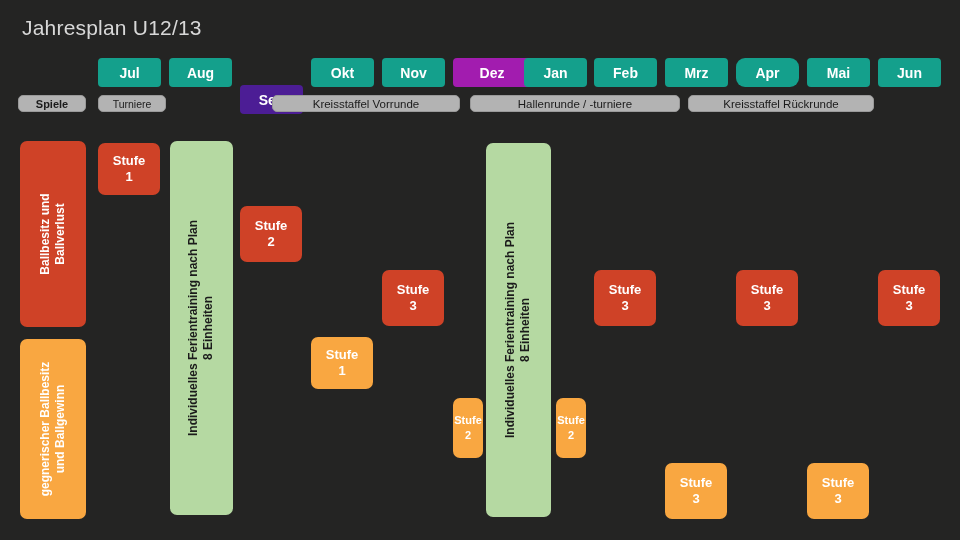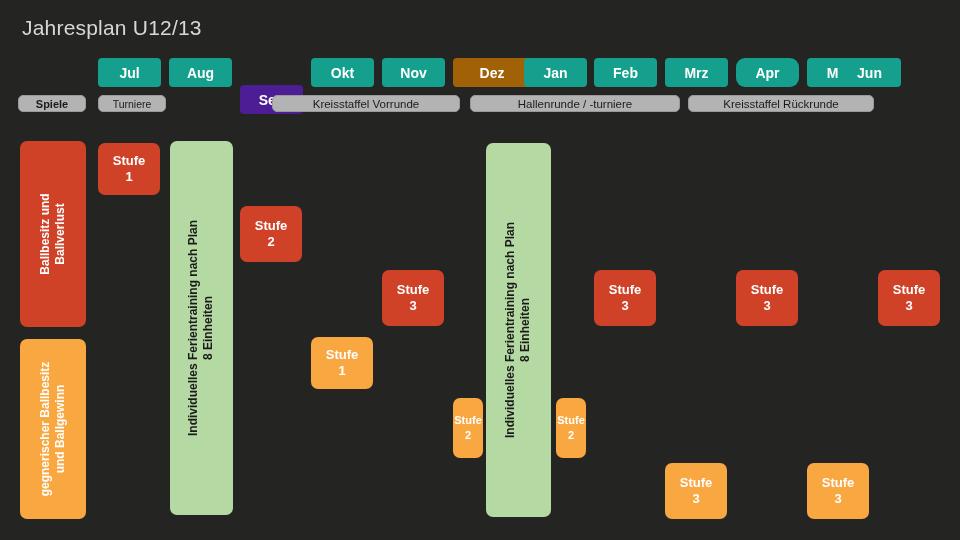--- a/index.html
+++ b/index.html
@@ -106,27 +106,27 @@
 <div id="canvas" style="background: rgb(36, 36, 35);">
 
   <div id="page-title">Jahresplan U12/13</div>
 
   <div id="months-row">
       <div class="month-chip" style="left: 98px; width: 63px; background: rgb(20, 160, 140);">Jul</div>
       <div class="month-chip" style="left: 169px; width: 63px; background: rgb(20, 160, 140);">Aug</div>
       <div class="month-chip" style="left: 240px; width: 63px; background: #4c1d95; margin-top: 27px;">Sep</div>
       <div class="month-chip" style="left: 311px; width: 63px; background: rgb(20, 160, 140);">Okt</div>
       <div class="month-chip" style="left: 382px; width: 63px; background: rgb(20, 160, 140);">Nov</div>
-      <div class="month-chip" style="left: 453px; width: 78px; background: #a16207; text-align: right;">Dez</div>
+      <div class="month-chip" style="left: 453px; width: 78px; background: #a21caf; text-align: right;">Dez</div>
       <div class="month-chip" style="left: 524px; width: 63px; background: rgb(20, 160, 140);">Jan</div>
       <div class="month-chip" style="left: 594px; width: 63px; background: rgb(20, 160, 140);">Feb</div>
       <div class="month-chip" style="left: 665px; width: 63px; background: rgb(20, 160, 140);">Mrz</div>
       <div class="month-chip" style="left: 736px; width: 63px; background: rgb(20, 160, 140); border-radius: 9px;">Apr</div>
       <div class="month-chip" style="left: 807px; width: 63px; background: rgb(20, 160, 140);">Mai</div>
-      <div class="month-chip" style="left: 838px; width: 63px; background: rgb(20, 160, 140); text-align: center;">Jun</div>
+      <div class="month-chip" style="left: 878px; width: 63px; background: rgb(20, 160, 140); text-align: center;">Jun</div>
     </div>
   <div id="legend-row">
       <div class="grey-bar bold" style="left: 18px; width: 68px; top: 95px;">Spiele</div>
       <div class="grey-bar norm" style="left: 98px; width: 68px; top: 95px;">Turniere</div>
     </div>
   <div id="phase-row">
       <div class="grey-bar phase" style="left: 272px; width: 188px; top: 95px;">Kreisstaffel Vorrunde</div>
       <div class="grey-bar phase" style="left: 470px; width: 210px; top: 95px;">Hallenrunde / -turniere</div>
       <div class="grey-bar phase" style="left: 688px; width: 186px; top: 95px;">Kreisstaffel Rückrunde</div>
     </div>

